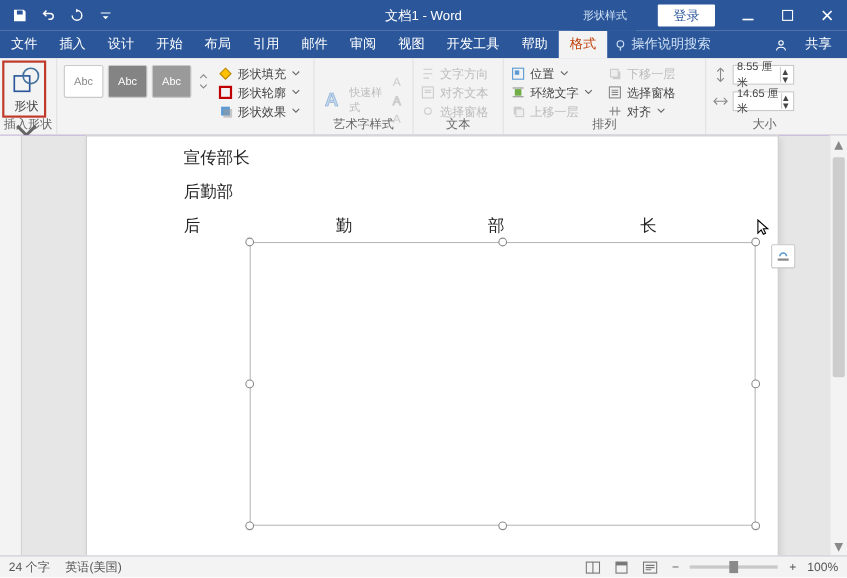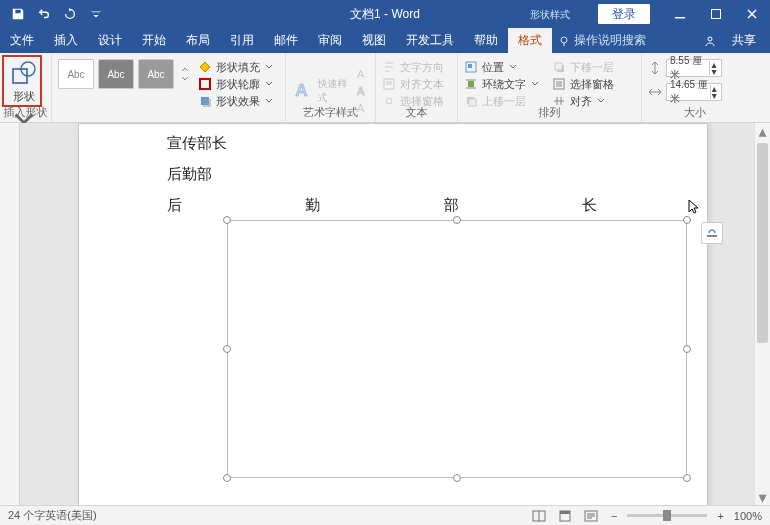--- a/index.html
+++ b/index.html
@@ -67,21 +67,21 @@
 .h-bl { left: 2px; bottom: 2px; } .h-bm { left: 50%; bottom: 2px; transform: translateX(-50%); } .h-br { right: 2px; bottom: 2px; }
 .layout-opts { position: absolute; right: -30px; top: 8px; width: 22px; height: 22px; background: #fff; border: 1px solid #c9c9c9; border-radius: 2px; display: flex; align-items: center; justify-content: center; }
 .layout-opts svg { width: 14px; height: 14px; }
 .cursor { position: absolute; left: 608px; top: 74px; }
 .cursor svg { width: 16px; height: 16px; }
 .vscroll { position: absolute; right: 0; top: 0; bottom: 0; width: 16px; background: #f3f3f3; border-left: 1px solid #e1e1e1; }
 .vscroll-thumb { position: absolute; left: 2px; right: 2px; top: 20px; height: 200px; background: #cdcdcd; border-radius: 2px; }
 .vscroll-arrow { position:absolute; left:0; right:0; height:16px; display:flex; align-items:center; justify-content:center; color:#888; }
 
 
-.statusbar { position: absolute; bottom: 0; left: 0; right: 0; height: 20px; background: #f3f3f3; border-top: 1px solid #d4d4d4; display: flex; align-items: center; font-size: 11px; color: #555; padding: 0 8px; }
+.statusbar { position: absolute; bottom: 0; left: 0; right: 0; height: 20px; background: #f3f3f3; border-top: 1px solid #d4d4d4; display: flex; align-items: center; font-size: 11px; color: #555; padding: 0 8px; gap: 14px; }
 .status-right { margin-left: auto; display: flex; align-items: center; gap: 6px; }
 .view-btn { width: 20px; height: 16px; display: flex; align-items: center; justify-content: center; color: #777; }
 .zoom-slider { width: 80px; height: 3px; background: #c9c9c9; position: relative; }
 .zoom-slider::before { content:""; position:absolute; left:50%; top:-4px; width:1px; height:11px; background:#888; }
 .zoom-thumb { position: absolute; top: -4px; left: 50%; width: 8px; height: 11px; background: #8a8a8a; transform: translateX(-50%); }
 </style>
 </head>
 <body>
 
 <div class="titlebar">

